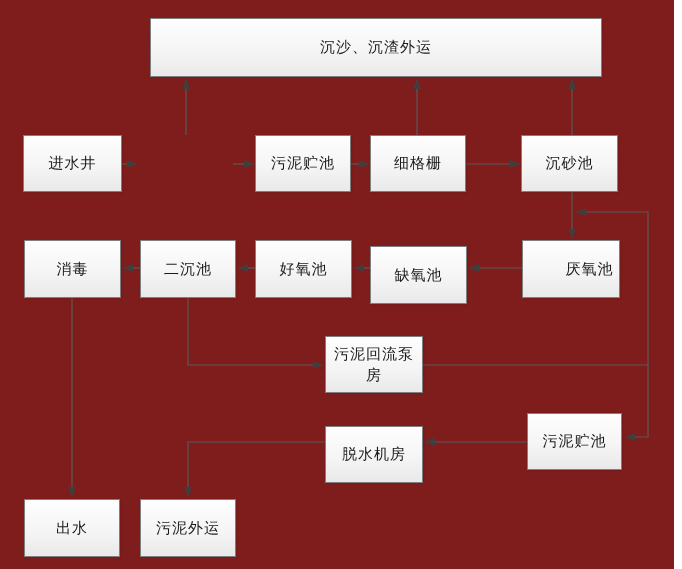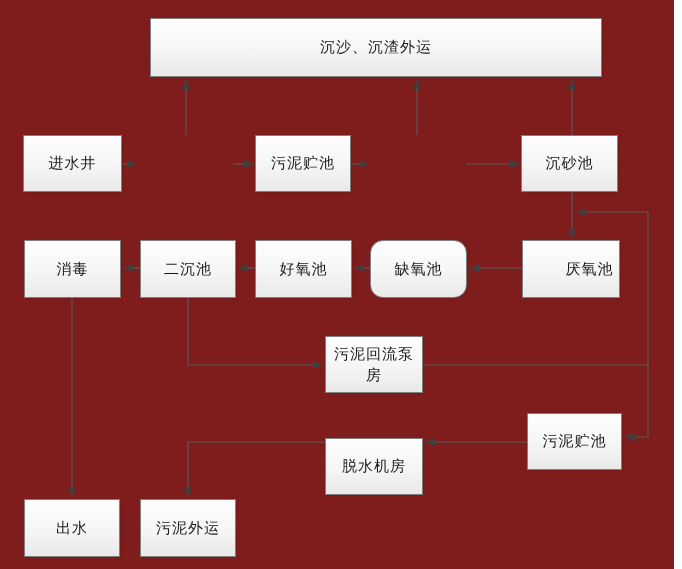--- a/index.html
+++ b/index.html
@@ -71,29 +71,30 @@
       <polyline points="648,365 648,437 626,437" marker-end="url(#arrow)"></polyline>
       <line x1="527" y1="442" x2="426" y2="442" marker-end="url(#arrow)"></line>
       <polyline points="325,442 188,442 188,496" marker-end="url(#arrow)"></polyline>
     </g>
   </svg>
 
   <div class="node" style="left:150px; top:18px;  width:452px; height:59px;">沉沙、沉渣外运</div>
 
   <div class="node" style="left:23px;  top:135px; width:99px;  height:57px;">进水井</div>
   <div class="node" style="left:255px; top:135px; width:96px;  height:57px;">污泥贮池</div>
+  <div class="node" style="left:370px; top:135px; width:96px;  height:57px;">细格栅</div>
   <div class="node" style="left:521px; top:135px; width:97px;  height:57px;">沉砂池</div>
 
   <div class="node" style="left:24px;  top:240px; width:97px;  height:58px;">消毒</div>
   <div class="node" style="left:140px; top:240px; width:96px;  height:58px;">二沉池</div>
   <div class="node" style="left:255px; top:240px; width:97px;  height:58px;">好氧池</div>
-  <div class="node" style="left:370px; top:240px; width:97px;  height:58px;border-radius:13px;">缺氧池</div>
+  <div class="node" style="left:370px; top:246px; width:97px;  height:58px;">缺氧池</div>
   <div class="node" style="left:522px; top:240px; width:98px;  height:58px;padding-left:37px;">厌氧池</div>
 
   <div class="node wrap" style="left:325px; top:336px; width:98px; height:57px;">污泥回流泵房</div>
 
-  <div class="node" style="left:325px; top:438px; width:98px;  height:57px;">脱水机房</div>
+  <div class="node" style="left:325px; top:426px; width:98px;  height:57px;">脱水机房</div>
   <div class="node" style="left:527px; top:413px; width:95px;  height:57px;">污泥贮池</div>
 
   <div class="node" style="left:24px;  top:499px; width:96px;  height:58px;">出水</div>
   <div class="node" style="left:140px; top:499px; width:96px;  height:58px;">污泥外运</div>
 
 </div>
 
 </body></html>

